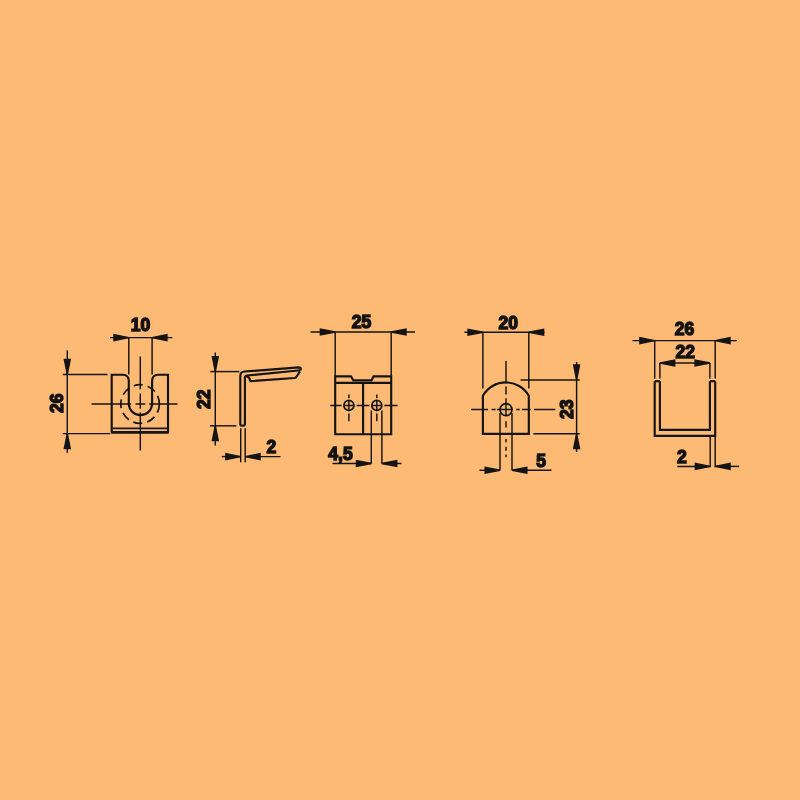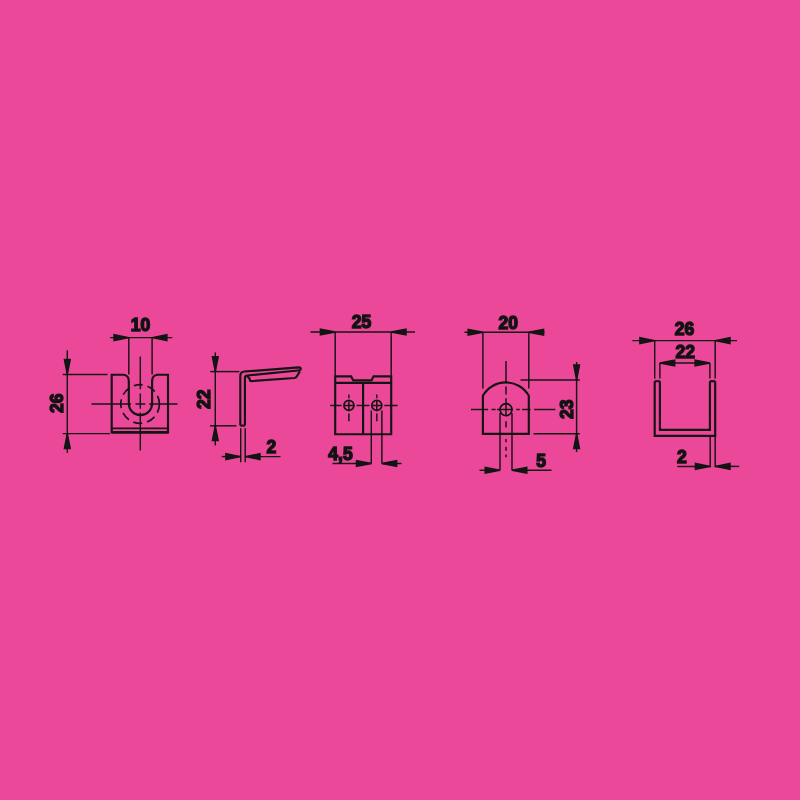--- a/index.html
+++ b/index.html
@@ -1,16 +1,16 @@
 <!DOCTYPE html>
 <html><head>
 <meta charset="utf-8">
 <style>
   html,body{margin:0;padding:0;background:#ffffff;}
-  .wrap{width:800px;height:800px;position:relative;background:#ec4899;}
+  .wrap{width:800px;height:800px;position:relative;background:#fdba74;}
   text{font-family:"Liberation Sans",sans-serif;font-weight:bold;fill:#111111;}
 </style>
 </head>
 <body>
 <div class="wrap">
 <svg width="800" height="800" viewBox="0 0 800 800" xmlns="http://www.w3.org/2000/svg">
 <defs>
   <g id="arrR">
           <path d="M0,0 L-14.8,-2.9 L-14.8,2.9 Z" fill="#141414"></path>
         </g>

